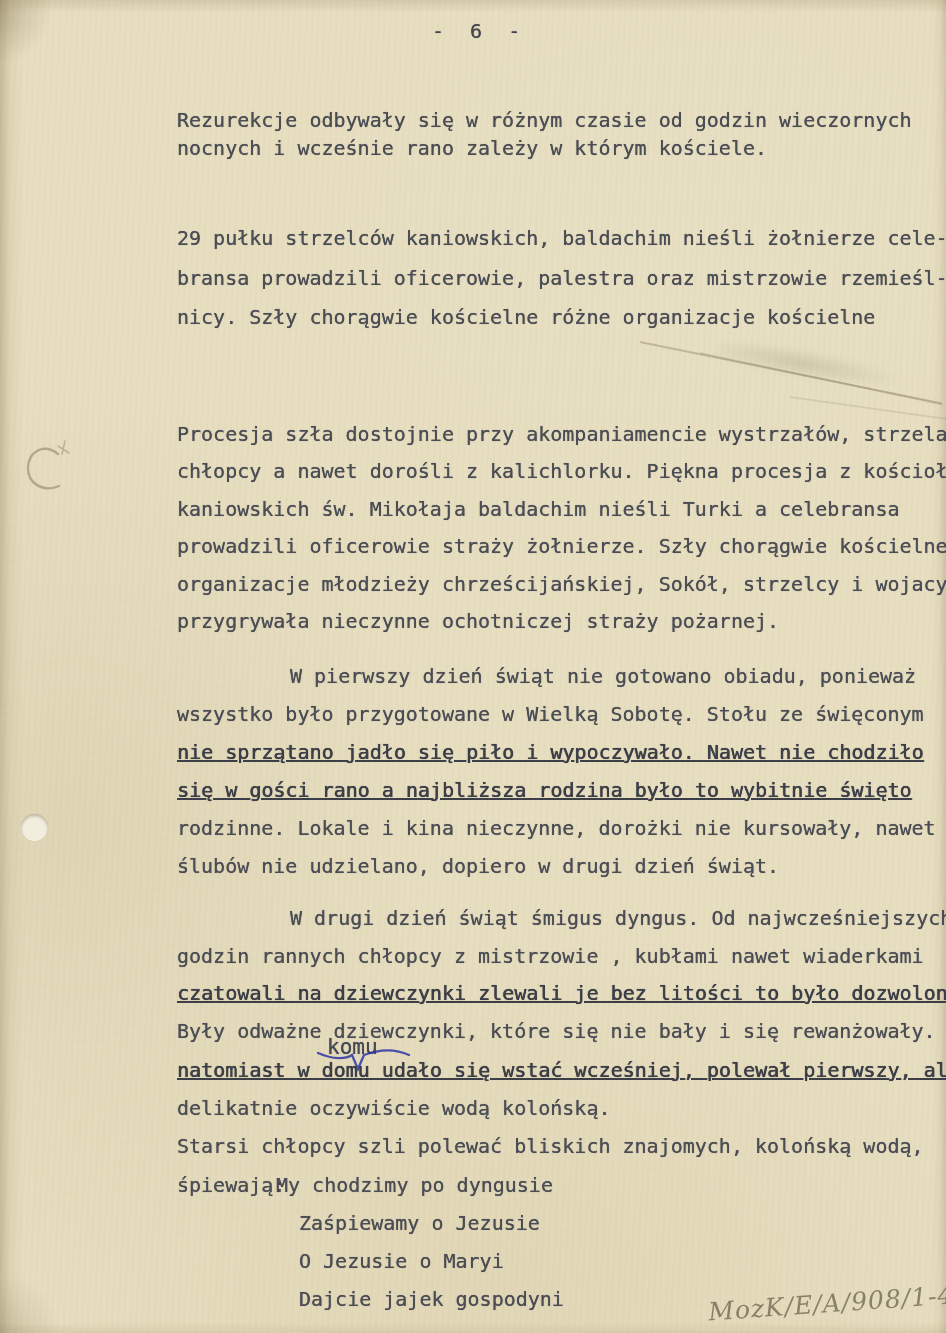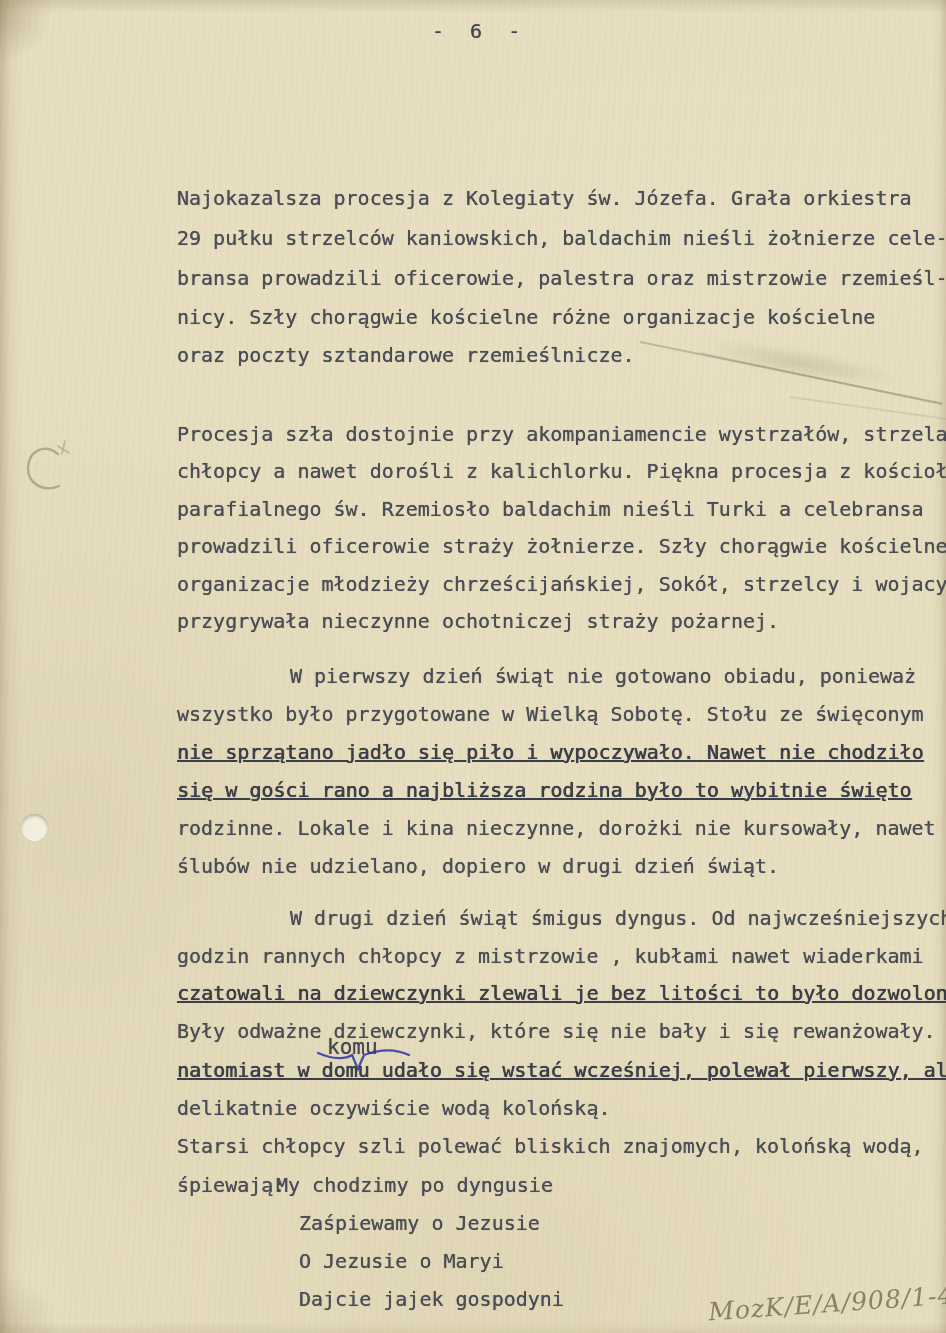--- a/index.html
+++ b/index.html
@@ -69,30 +69,30 @@
   }
 </style>
 </head>
 <body>
 
 <div class="page">
   <div class="grain"></div>
 
   <div class="line pagenum">- 6 -</div>
 
+  <div class="line" style="top:107px">Rezurekcje odbywały się w różnym czasie od godzin wieczornych</div>
+  <div class="line" style="top:135px">nocnych i wcześnie rano zależy w którym kościele.</div>
 
-  <div class="line" style="top:185px">Najokazalsza procesja z Kolegiaty św. Józefa. Grała orkiestra</div>
   <div class="line" style="top:225px">29 pułku strzelców kaniowskich, baldachim nieśli żołnierze cele-</div>
   <div class="line" style="top:265px">bransa prowadzili oficerowie, palestra oraz mistrzowie rzemieśl-</div>
   <div class="line" style="top:304px">nicy. Szły chorągwie kościelne różne organizacje kościelne</div>
-  <div class="line" style="top:342px">oraz poczty sztandarowe rzemieślnicze.</div>
 
   <div class="line" style="top:421px">Procesja szła dostojnie przy akompaniamencie wystrzałów, strzelali</div>
   <div class="line" style="top:458px">chłopcy a nawet dorośli z kalichlorku. Piękna procesja z kościoła</div>
-  <div class="line" style="top:496px">parafialnego św. Rzemiosło baldachim nieśli Turki a celebransa</div>
+  <div class="line" style="top:496px">kaniowskich św. Mikołaja baldachim nieśli Turki a celebransa</div>
   <div class="line" style="top:533px">prowadzili oficerowie straży żołnierze. Szły chorągwie kościelne</div>
   <div class="line" style="top:571px">organizacje młodzieży chrześcijańskiej, Sokół, strzelcy i wojacy</div>
   <div class="line" style="top:608px">przygrywała nieczynne ochotniczej straży pożarnej.</div>
 
   <div class="line indent1" style="top:663px">W pierwszy dzień świąt nie gotowano obiadu, ponieważ</div>
   <div class="line" style="top:701px">wszystko było przygotowane w Wielką Sobotę. Stołu ze święconym</div>
   <div class="line heavy" style="top:739px">nie sprzątano jadło się piło i wypoczywało. Nawet nie chodziło</div>
   <div class="line heavy" style="top:777px">się w gości rano a najbliższa rodzina było to wybitnie święto</div>
   <div class="line" style="top:815px">rodzinne. Lokale i kina nieczynne, dorożki nie kursowały, nawet</div>
   <div class="line" style="top:853px">ślubów nie udzielano, dopiero w drugi dzień świąt.</div>

